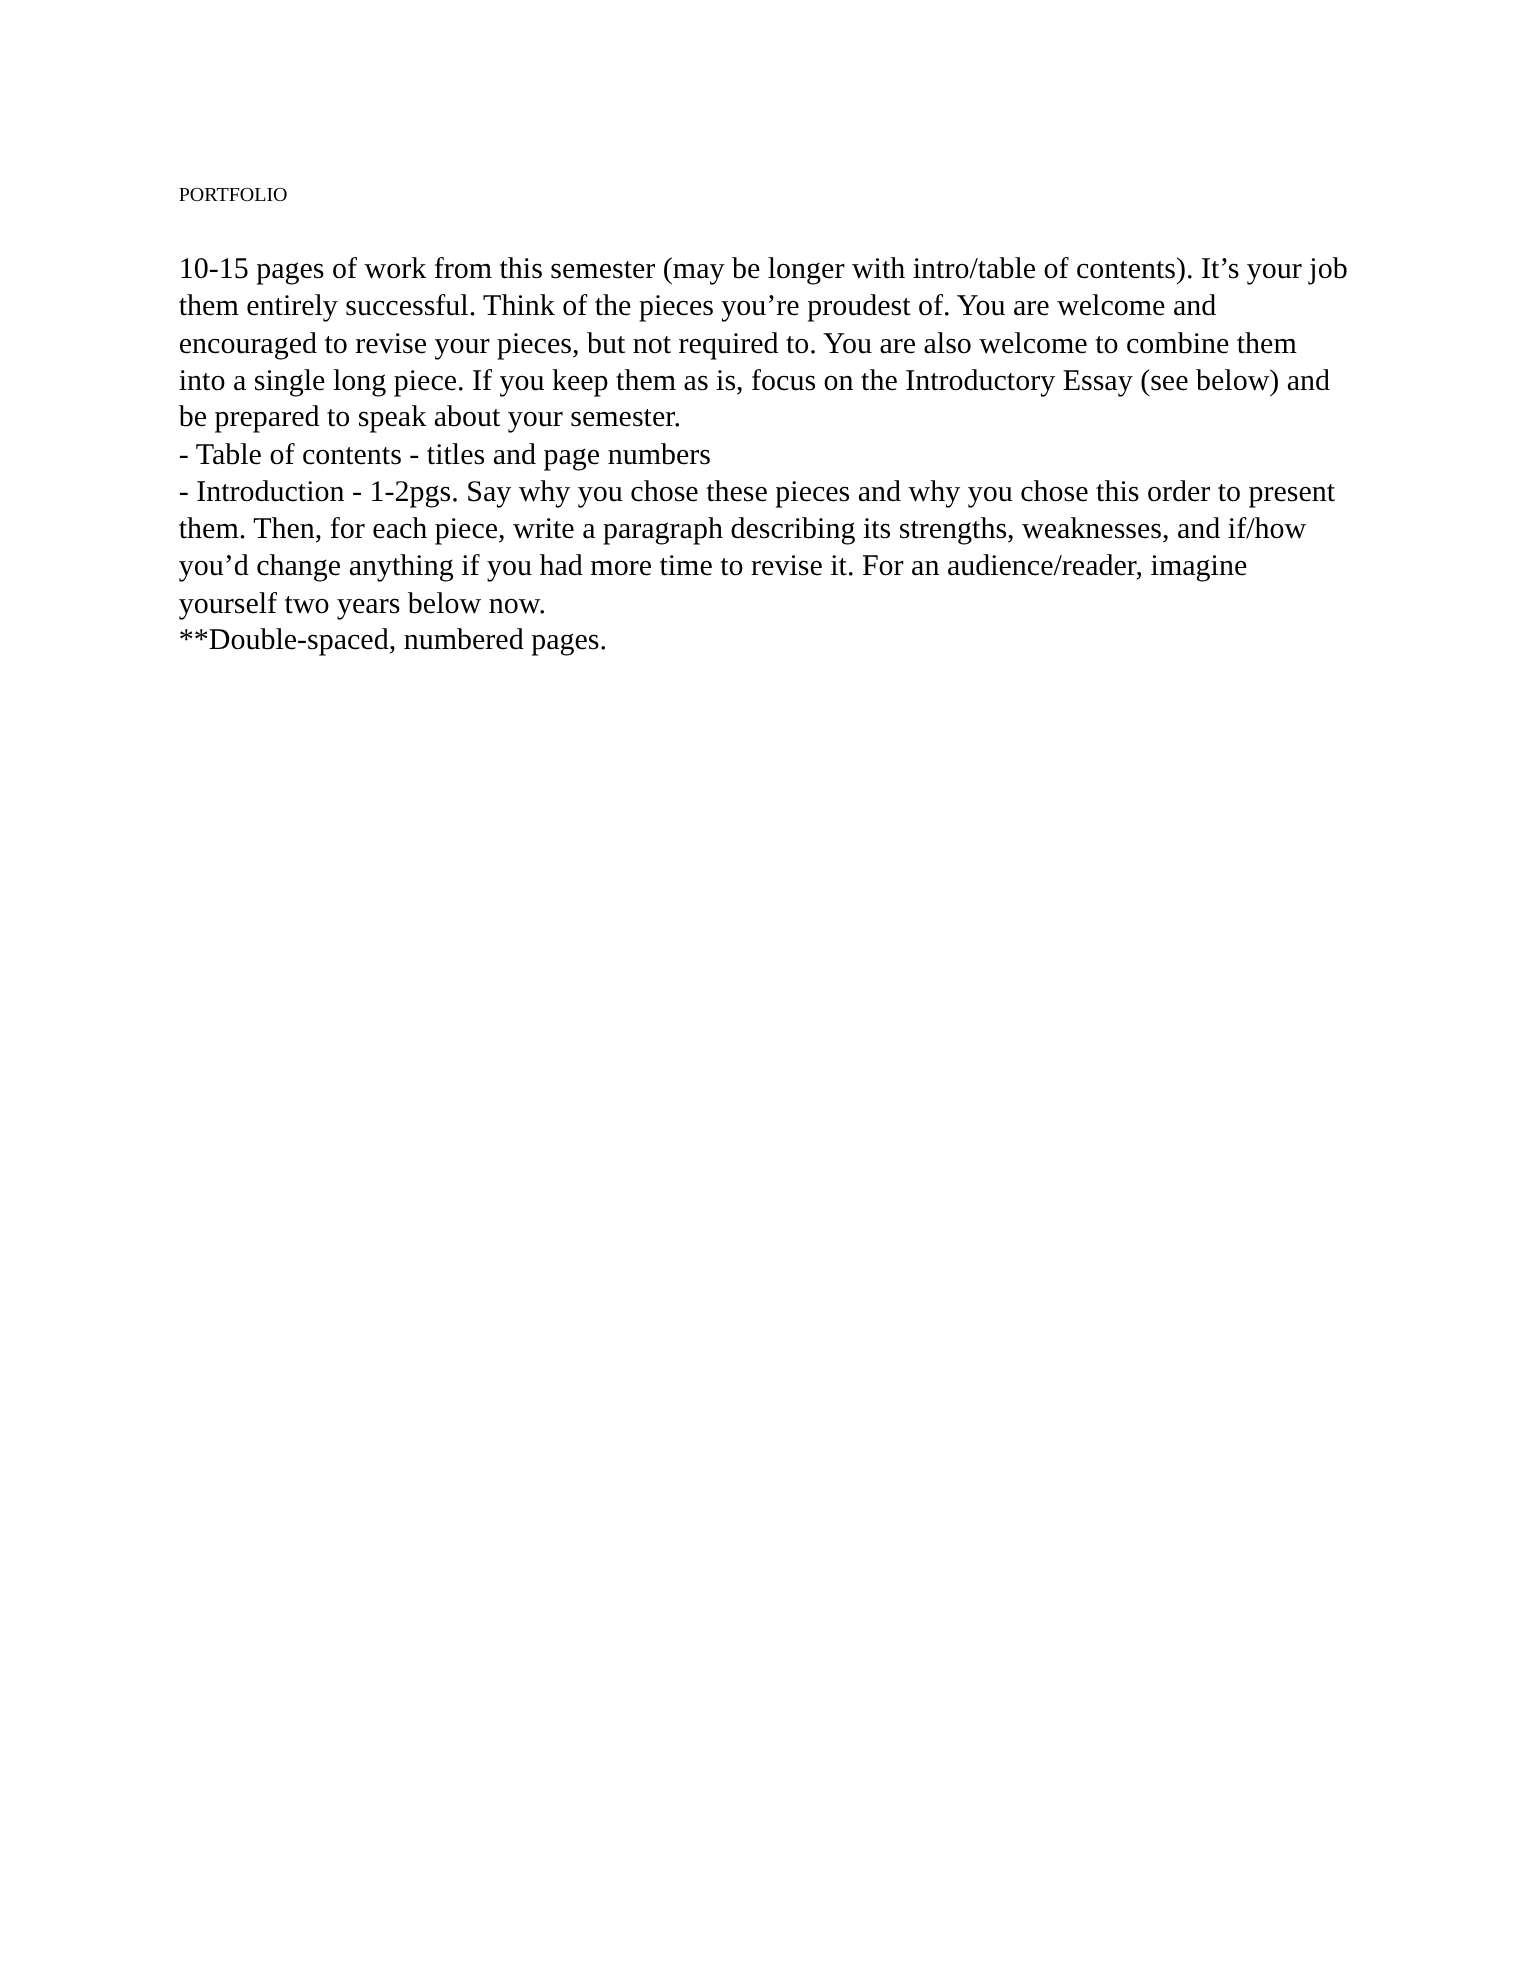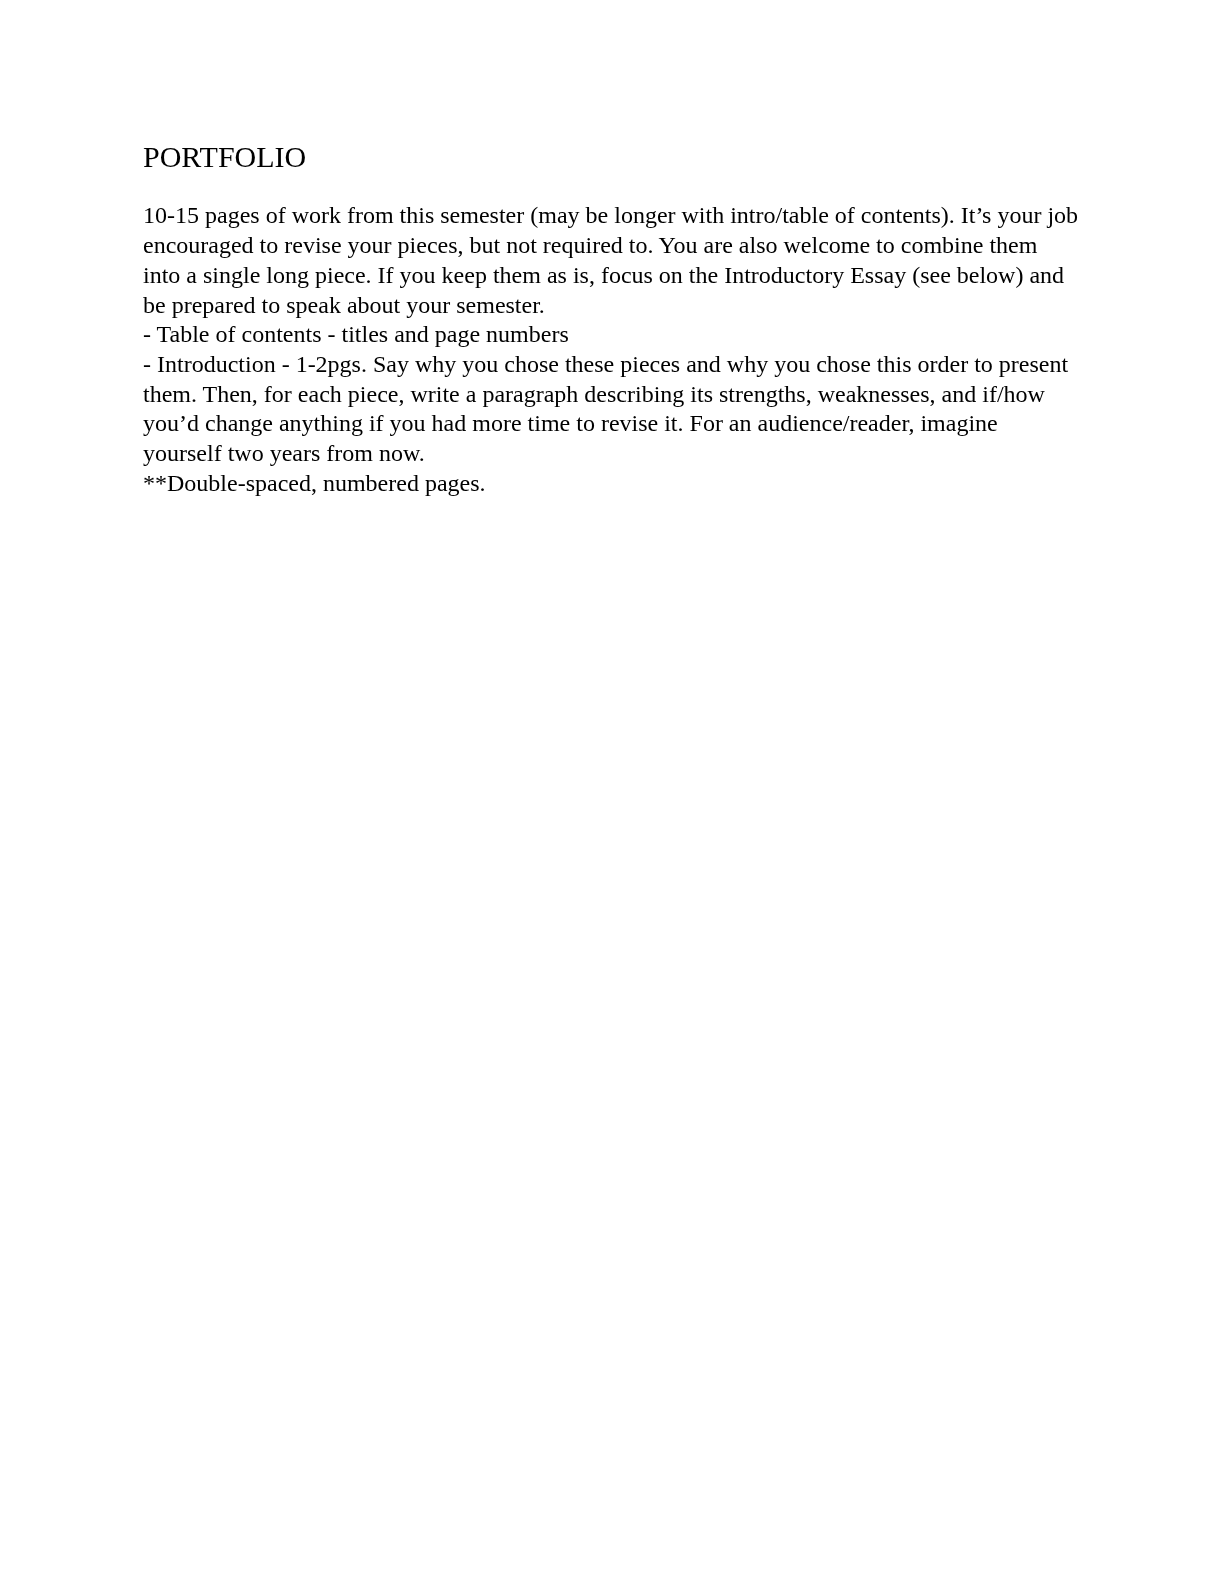--- a/index.html
+++ b/index.html
@@ -7,38 +7,39 @@
     .page {
       position: absolute;
       left: 143px;
       top: 142px;
       width: 940px;
       font-family: "Liberation Serif", "DejaVu Serif", serif;
       font-size: 24px;
       line-height: 29.7px;
       color: #000000;
     }
-    .title { margin: 0 0 29.7px 0; font-weight: normal; font-size: 30px; }
+    .title { margin: 0 0 29.7px 0; font-weight: normal; font-size: 16px; }
     .line { display: block; white-space: nowrap; margin: 0; font-family: Liberation Serif, serif; }
   </style>
 </head>
 <body>
 
 <div class="page">
   <h1 class="title">PORTFOLIO</h1>
 
   <div>
     <span class="line">10-15 pages of work from this semester (may be longer with intro/table of contents). It’s your job</span>
+    <span class="line">them entirely successful. Think of the pieces you’re proudest of. You are welcome and</span>
     <span class="line">encouraged to revise your pieces, but not required to. You are also welcome to combine them</span>
     <span class="line">into a single long piece. If you keep them as is, focus on the Introductory Essay (see below) and</span>
     <span class="line">be prepared to speak about your semester.</span>
   </div>
 
   <div>
     <span class="line">- Table of contents - titles and page numbers</span>
     <span class="line">- Introduction - 1-2pgs. Say why you chose these pieces and why you chose this order to present</span>
     <span class="line">them. Then, for each piece, write a paragraph describing its strengths, weaknesses, and if/how</span>
     <span class="line">you’d change anything if you had more time to revise it. For an audience/reader, imagine</span>
-    <span class="line">yourself two years from now.</span>
+    <span class="line">yourself two years below now.</span>
   </div>
 
   <span class="line">**Double-spaced, numbered pages.</span>
 </div>
 
 </body></html>

